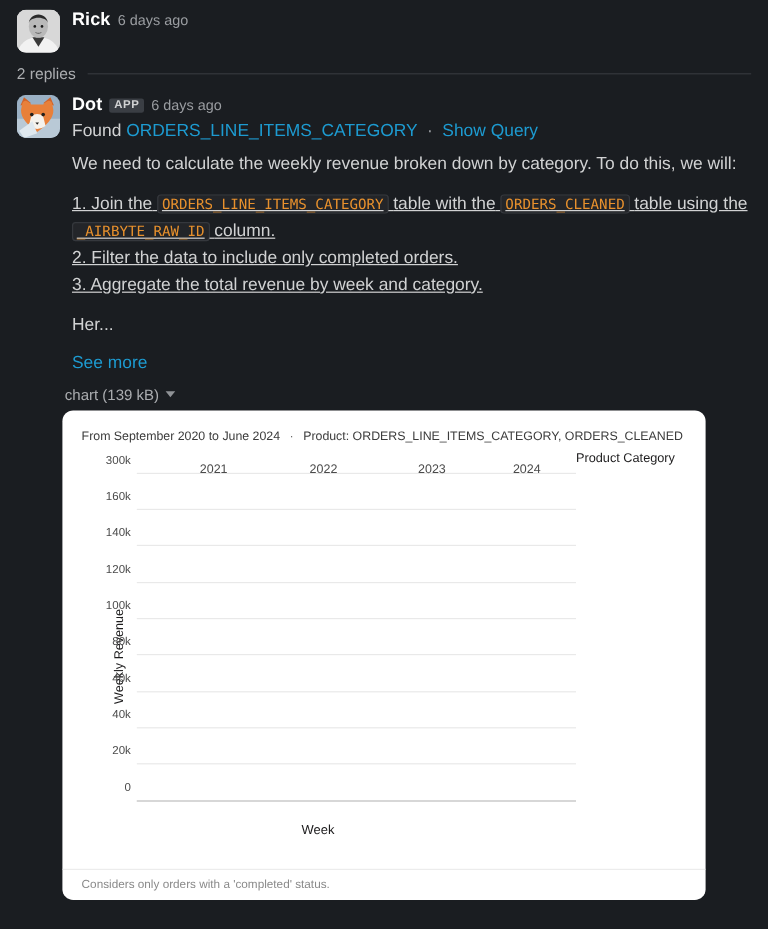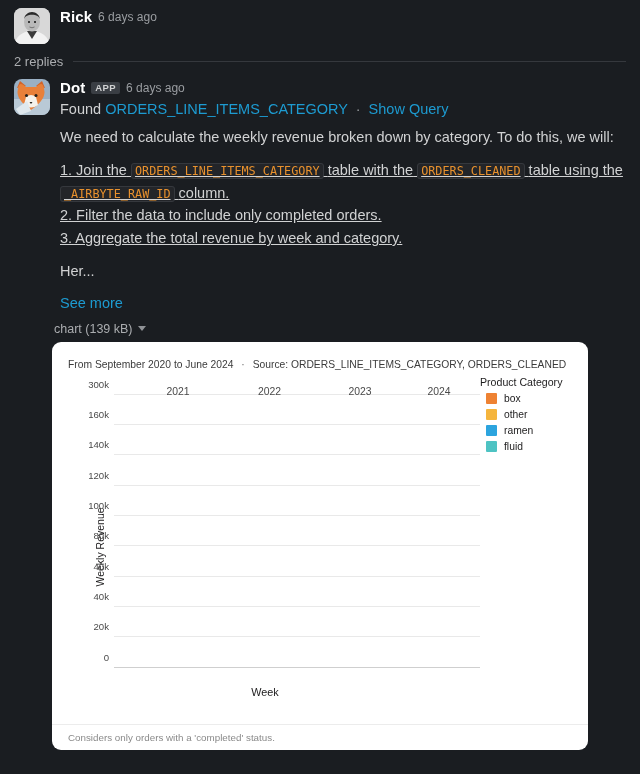--- a/index.html
+++ b/index.html
@@ -197,21 +197,21 @@
 <div class="attach-row">
   <span class="attach-name">chart (139 kB)</span>
   <span class="caret"></span>
 </div>
 
 <div class="card">
   <div class="card-head">
     <div class="chart-sub">
       <span>From September 2020 to June 2024</span>
       <span class="sep">·</span>
-      <span>Source: ORDERS_LINE_ITEMS_CATEGORY, ORDERS_CLEANED</span>
+      <span>Product: ORDERS_LINE_ITEMS_CATEGORY, ORDERS_CLEANED</span>
     </div>
   </div>
 
   <div class="plot-wrap">
     <div class="ylabel">Weekly Revenue</div>
     <div class="xlabel">Week</div>
 
     <div id="plot">
       <div id="gridlines">
           <div class="gridline" style="bottom: 0%; background: rgb(207, 207, 207);"></div>
@@ -1693,35 +1693,17 @@
       <div id="xticks">
           <div class="xtick" style="left: 17.5%;">2021</div>
           <div class="xtick" style="left: 42.5%;">2022</div>
           <div class="xtick" style="left: 67.2%;">2023</div>
           <div class="xtick" style="left: 88.8%;">2024</div>
         </div>
     </div>
 
     <div class="legend">
       <div class="legend-title">Product Category</div>
-      <div id="legend-items">
-          <div class="legend-item">
-            <span class="swatch" style="background: rgb(238, 130, 51);"></span>
-            <span class="legend-label">box</span>
-          </div>
-          <div class="legend-item">
-            <span class="swatch" style="background: rgb(245, 181, 61);"></span>
-            <span class="legend-label">other</span>
-          </div>
-          <div class="legend-item">
-            <span class="swatch" style="background: rgb(44, 164, 222);"></span>
-            <span class="legend-label">ramen</span>
-          </div>
-          <div class="legend-item">
-            <span class="swatch" style="background: rgb(78, 195, 195);"></span>
-            <span class="legend-label">fluid</span>
-          </div>
-        </div>
     </div>
   </div>
 
   <div class="card-foot">Considers only orders with a 'completed' status.</div>
 </div>
 
 </body></html>

